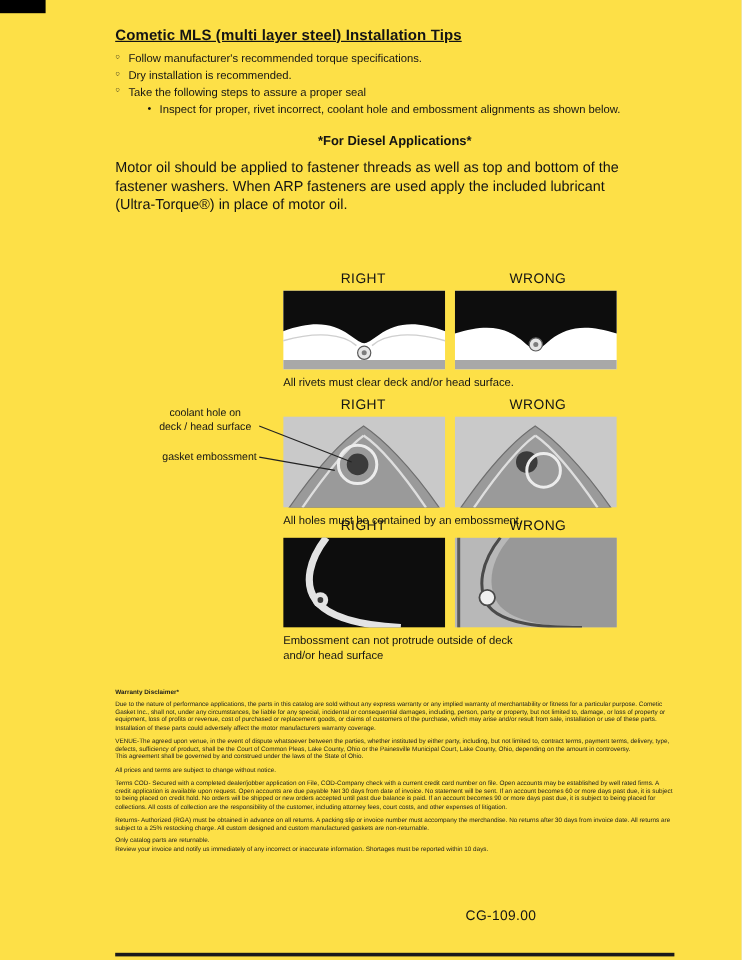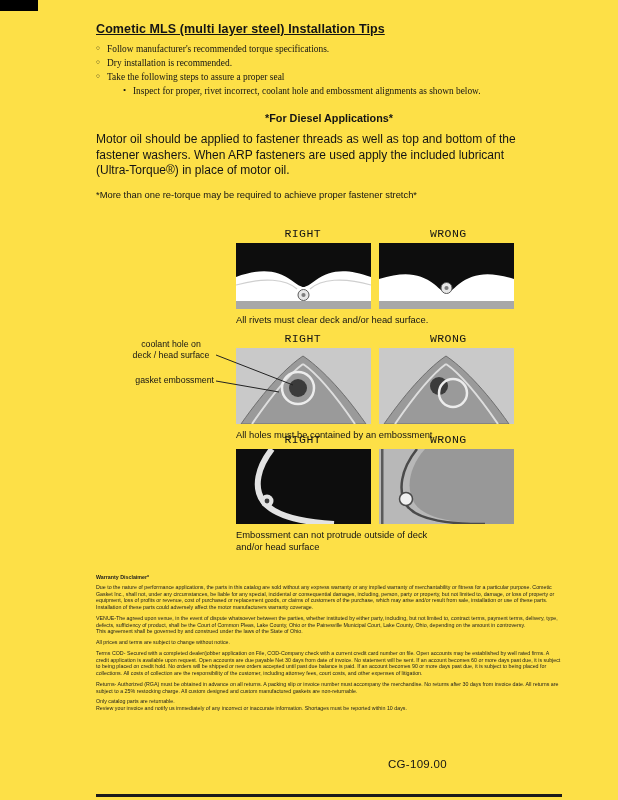--- a/index.html
+++ b/index.html
@@ -7,33 +7,33 @@
   body { font-family:"Liberation Sans", sans-serif; color:#141414; }
   .page {
     position:relative; width:618px; height:800px; background:#fde047;
     margin:0 auto; overflow:hidden;
   }
   .corner-mark { position:absolute; top:0; left:0; width:38px; height:11px; background:#000; }
 
   .content { position:absolute; left:96px; top:22px; width:466px; }
   .title { font-size:12.5px; font-weight:bold; text-decoration:underline; margin-bottom:7px; letter-spacing:0.1px; }
 
-  .bullets { list-style:none; font-size:9.4px; line-height:1.28;font-family:Liberation Serif, serif; }
+  .bullets { list-style:none; font-size:9.4px; line-height:1.28; }
   .bullets > li { position:relative; padding-left:11px; margin-bottom:2px; }
   .bullets > li::before { content:"○"; position:absolute; left:0; top:1px; font-size:6.5px; }
   .sub-bullets { list-style:none; margin:2px 0 0 16px; }
   .sub-bullets > li { position:relative; padding-left:10px; margin-bottom:2px; }
   .sub-bullets > li::before { content:"•"; position:absolute; left:0; top:0; font-size:9px; }
 
   .diesel-heading { font-weight:bold; font-size:10.8px; margin:15px 0 8px;text-align:center; }
   .para { font-size:12px; line-height:1.3; width:442px; margin-bottom:10px; }
   .note { font-size:9.4px; margin-top:3px; }
 
   .diagram-block { position:absolute; left:236px; width:279px; }
-  .dw-labels { display:flex; gap:12px; margin-bottom:3px;font-family:Liberation Mono, monospace; }
+  .dw-labels { display:flex; gap:12px; margin-bottom:3px; }
   .dw-labels span { width:135px; text-align:center; font-size:11.5px; letter-spacing:0.4px; }
   .dw-images { display:flex; gap:8px; }
   .dw-images svg { display:block; }
   .caption { font-size:9.4px; margin-top:5px; line-height:1.25; }
   .caption.narrow { width:215px; }
 
   .callout { position:absolute; font-size:8.8px; line-height:1.25; }
   .callout-coolant { left:128px; top:339px; width:86px; text-align:center; }
   .callout-emboss { left:112px; top:375px; width:102px; text-align:right; }
 
@@ -62,21 +62,20 @@
       <li>
         <span>Take the following steps to assure a proper seal</span>
         <ul class="sub-bullets">
           <li><span>Inspect for proper, rivet incorrect, coolant hole and embossment alignments as shown below.</span></li>
         </ul>
       </li>
     </ul>
 
     <h2 class="diesel-heading">*For Diesel Applications*</h2>
     <p class="para">Motor oil should be applied to fastener threads as well as top and bottom of the fastener washers. When ARP fasteners are used apply the included lubricant (Ultra-Torque®) in place of motor oil.</p>
-    <p class="note">*More than one re-torque may be required to achieve proper fastener stretch*</p>
   </div>
 
   <div class="diagram-block" style="top:227px;">
     <div class="dw-labels">
       <span>RIGHT</span>
       <span>WRONG</span>
     </div>
     <div class="dw-images">
       <svg width="135" height="66" viewBox="0 0 135 66">
         <rect width="135" height="66" fill="#ffffff"></rect>

